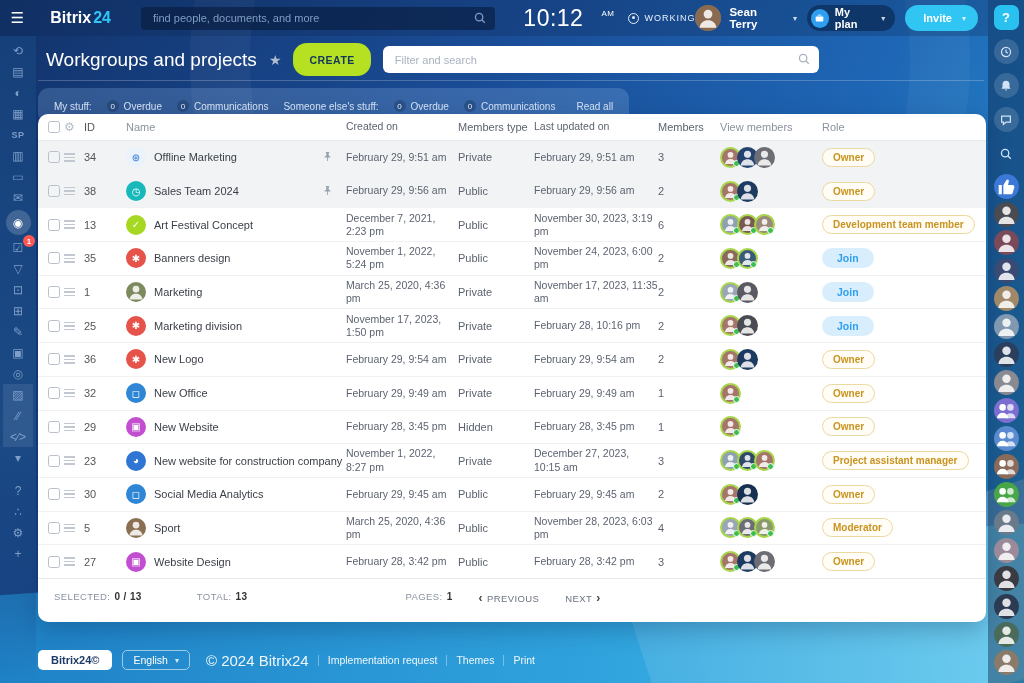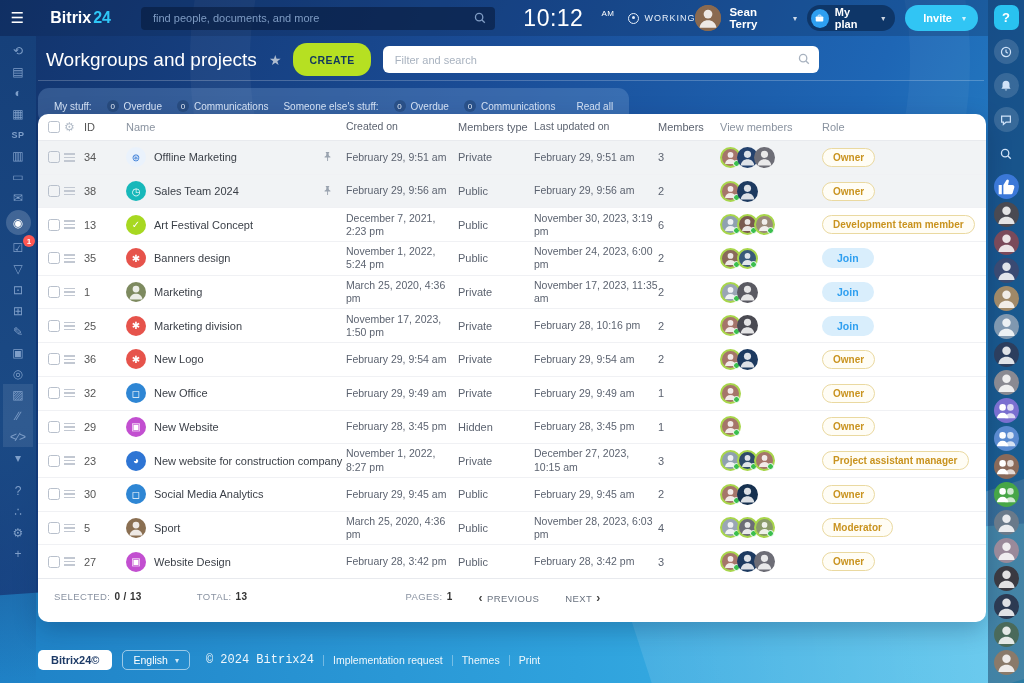--- a/index.html
+++ b/index.html
@@ -151,21 +151,21 @@
   .tfoot .chev { font-size:12px; color:#444; font-weight:bold; }
 
   
   .foot { position:absolute; left:38px; bottom:13px; z-index:3; display:flex; align-items:center; gap:10px; }
   .brand-pill { background:#fff; color:#1d3a66; font-weight:bold; font-size:11px; border-radius:5px;
     padding:4px 13px; cursor:pointer; }
   .lang-pill { border:1px solid rgba(255,255,255,.55); color:#fff; font-size:10.5px; border-radius:5px;
     padding:3px 10px; cursor:pointer; display:flex; align-items:center; gap:5px; }
   .foot-links { display:flex; align-items:center; gap:9px; margin-left:6px; }
   .foot-links span.lnk { color:rgba(255,255,255,.92); font-size:10.5px; cursor:pointer; }
-  .foot-links span.cpy { color:rgba(255,255,255,.92); font-size:12px;font-family:Liberation Mono, monospace; }
+  .foot-links span.cpy { color:rgba(255,255,255,.92); font-size:15px; }
   .foot-links i.sep { width:1px; height:11px; background:rgba(255,255,255,.35); }
 </style>
 </head>
 <body>
 
 <div class="bg-ring"></div>
 <div class="bg-wave1"></div>
 <div class="bg-wave2"></div>
 
 <div class="topbar">

